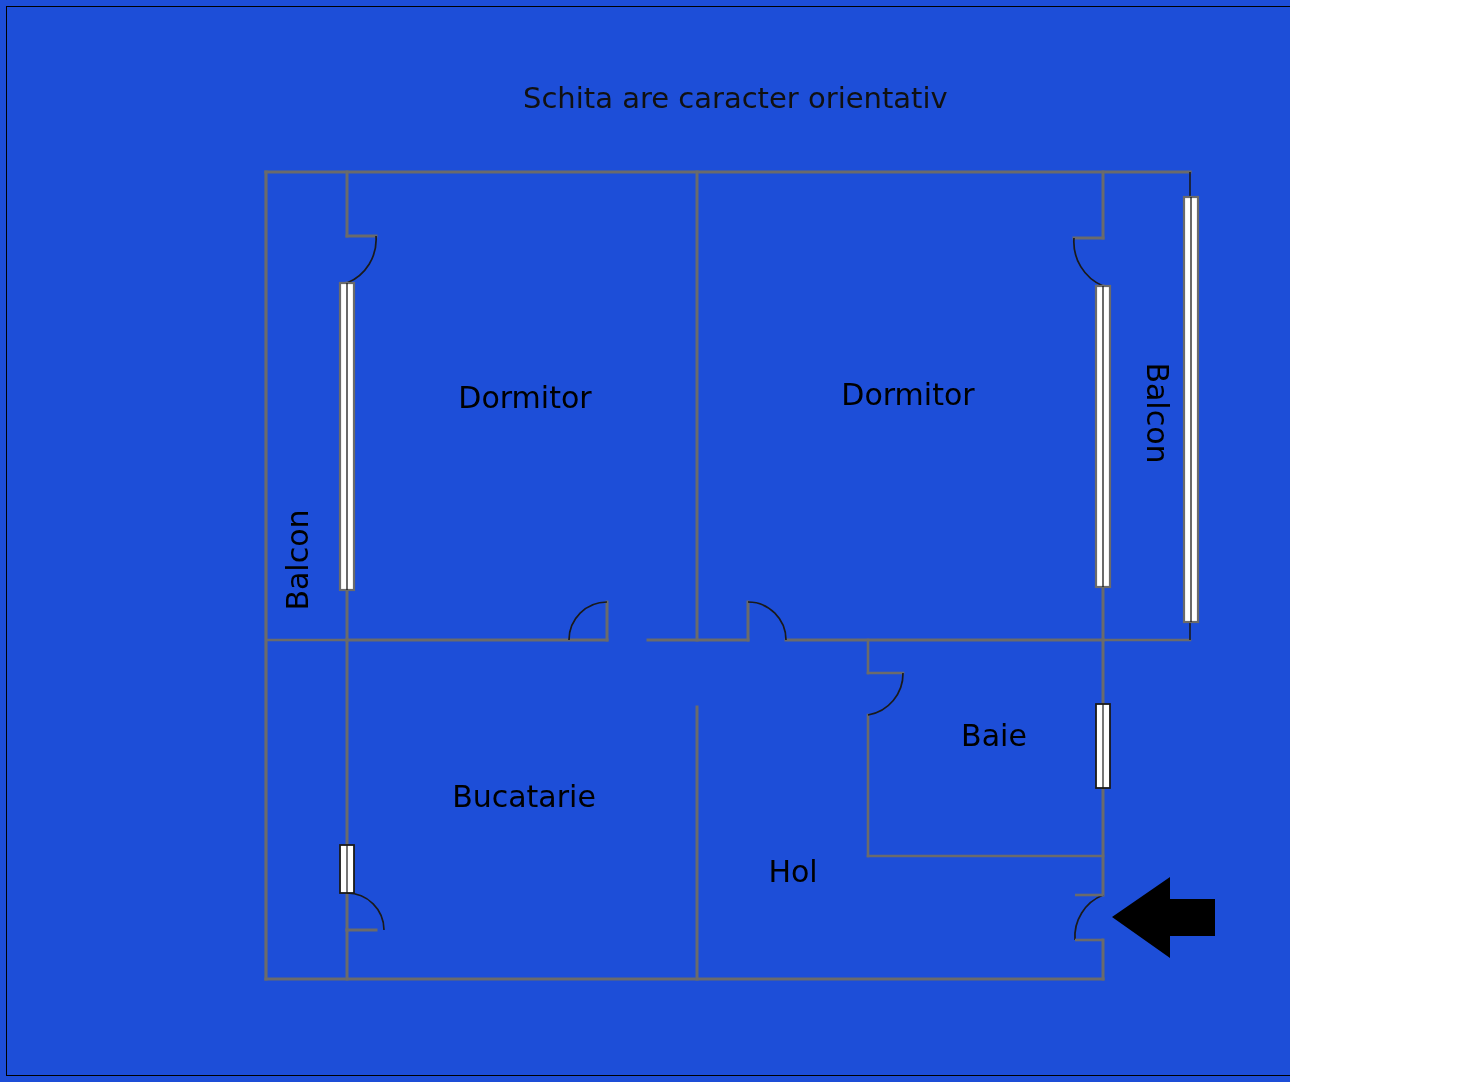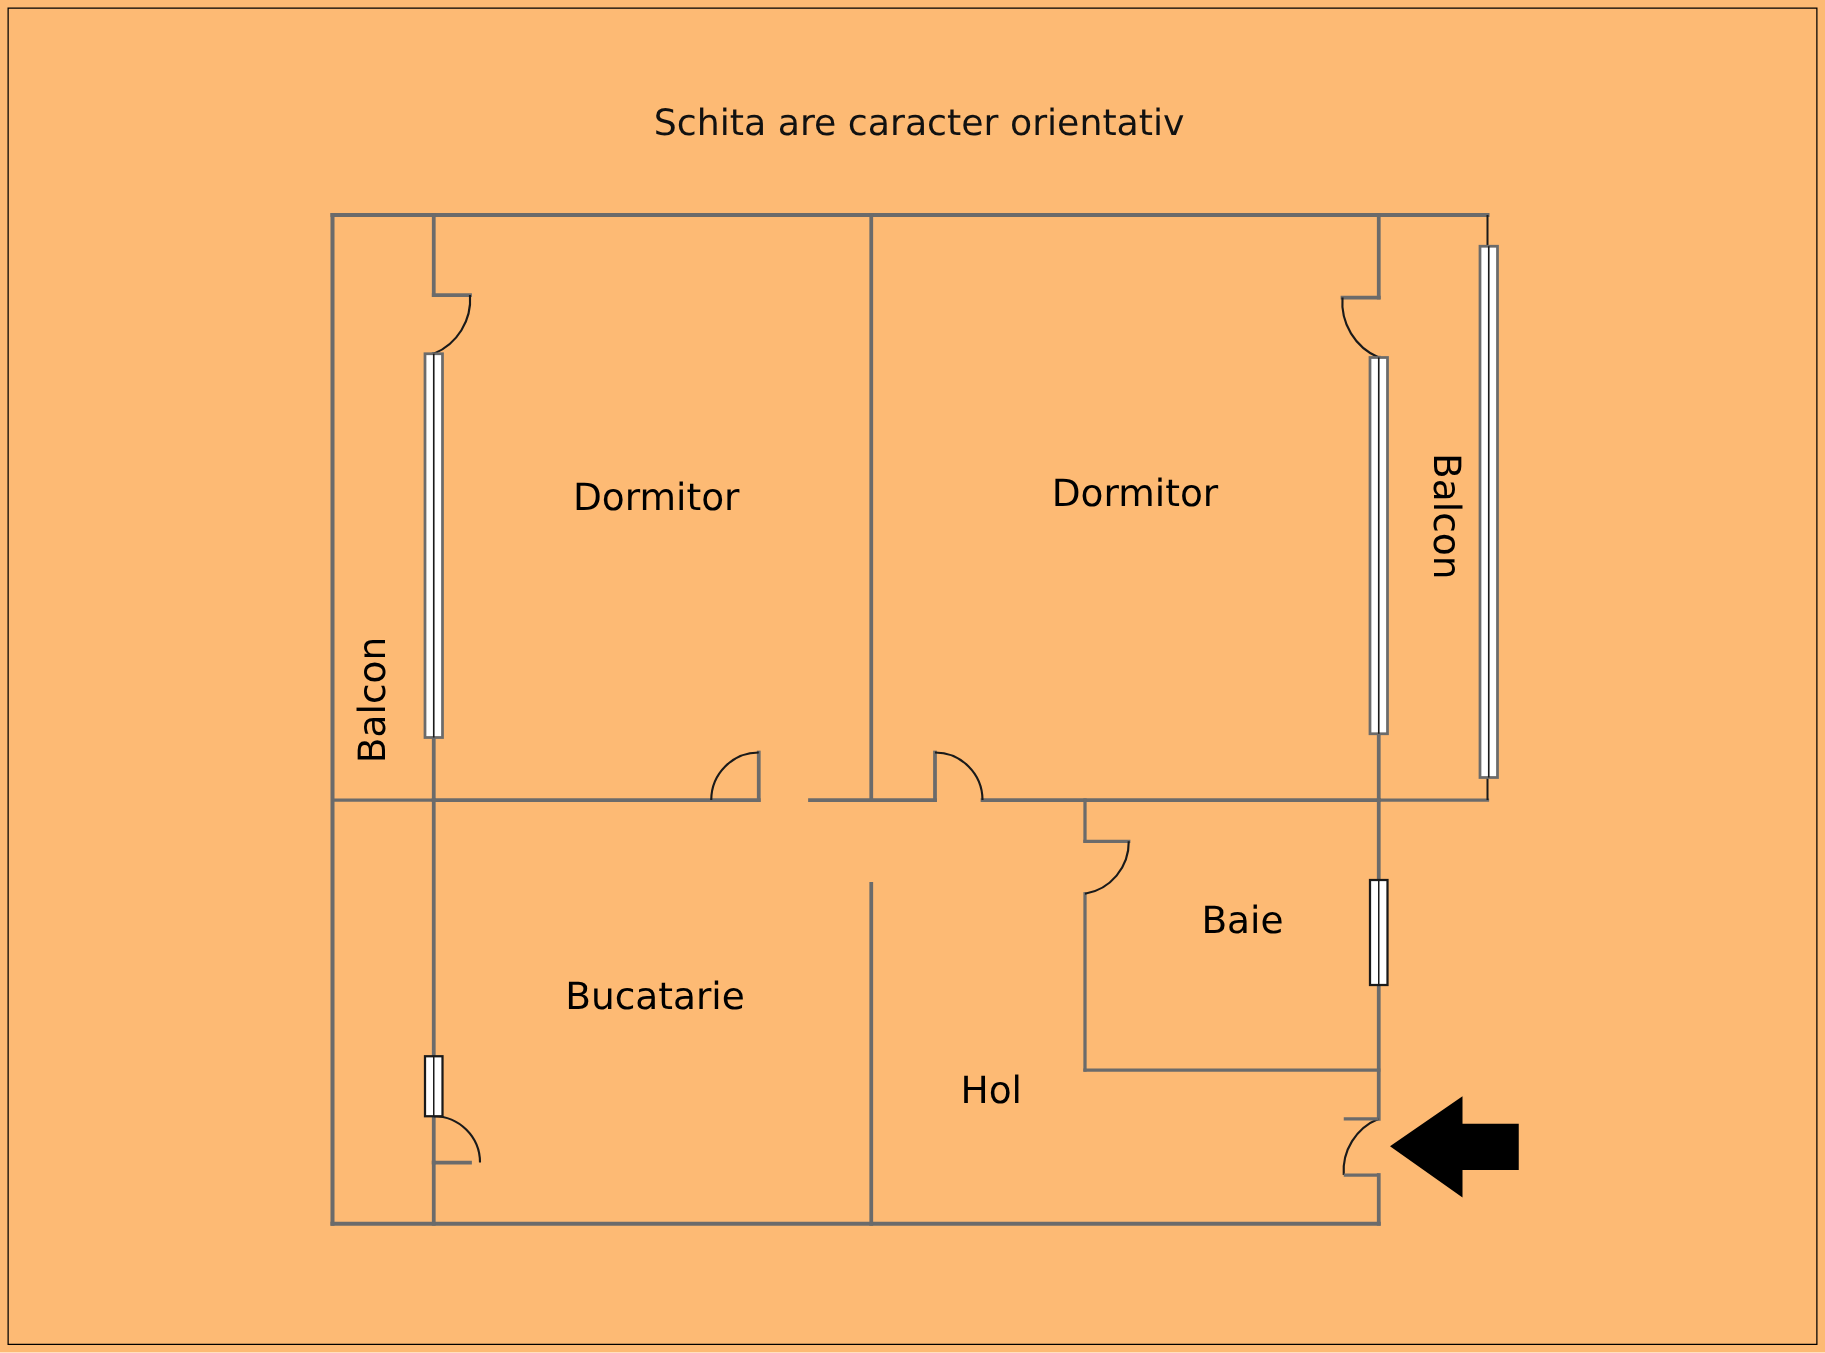--- a/index.html
+++ b/index.html
@@ -5,23 +5,23 @@
   html, body {
     margin: 0;
     padding: 0;
     background: #ffffff;
   }
   body {
     font-family: "DejaVu Sans", sans-serif;
   }
   #page {
     position: relative;
-    width: 1460px;
+    width: 1290px;
     height: 1082px;
-    background: #fdba74;
+    background: #1d4ed8;
     box-sizing: border-box;
     overflow: hidden;
   }
   #frame-border {
     position: absolute;
     left: 6px;
     top: 6px;
     width: 1448px;
     height: 1070px;
     border: 1px solid #000000;

